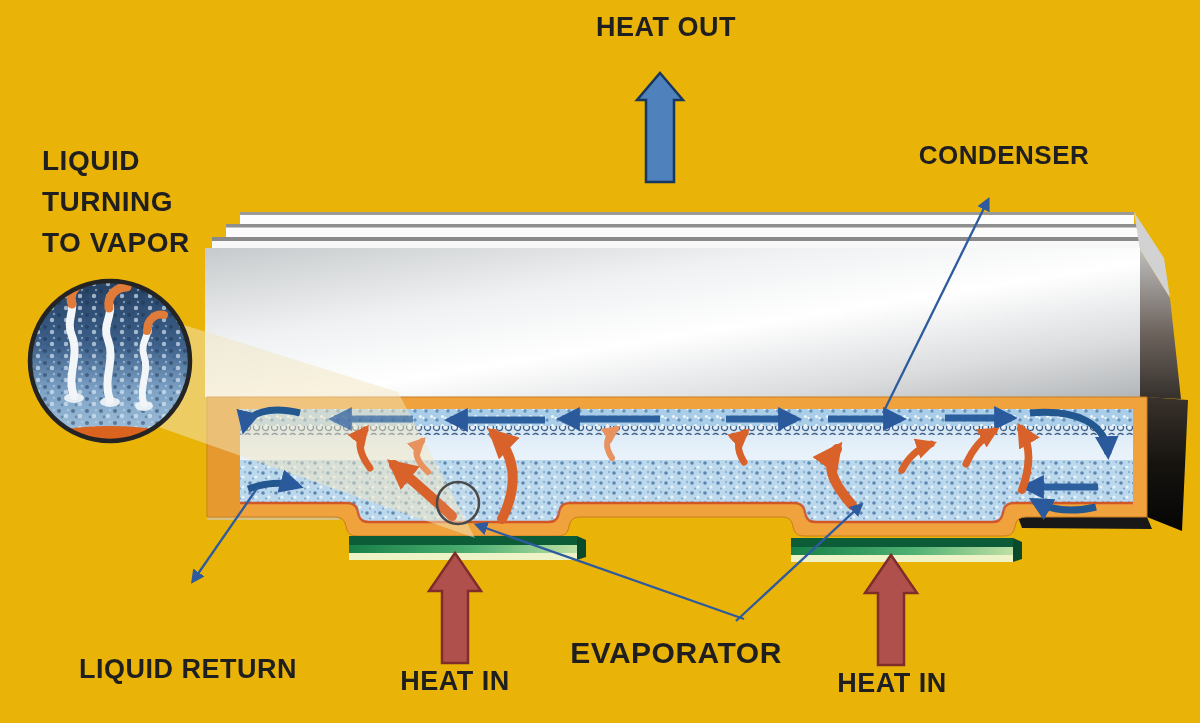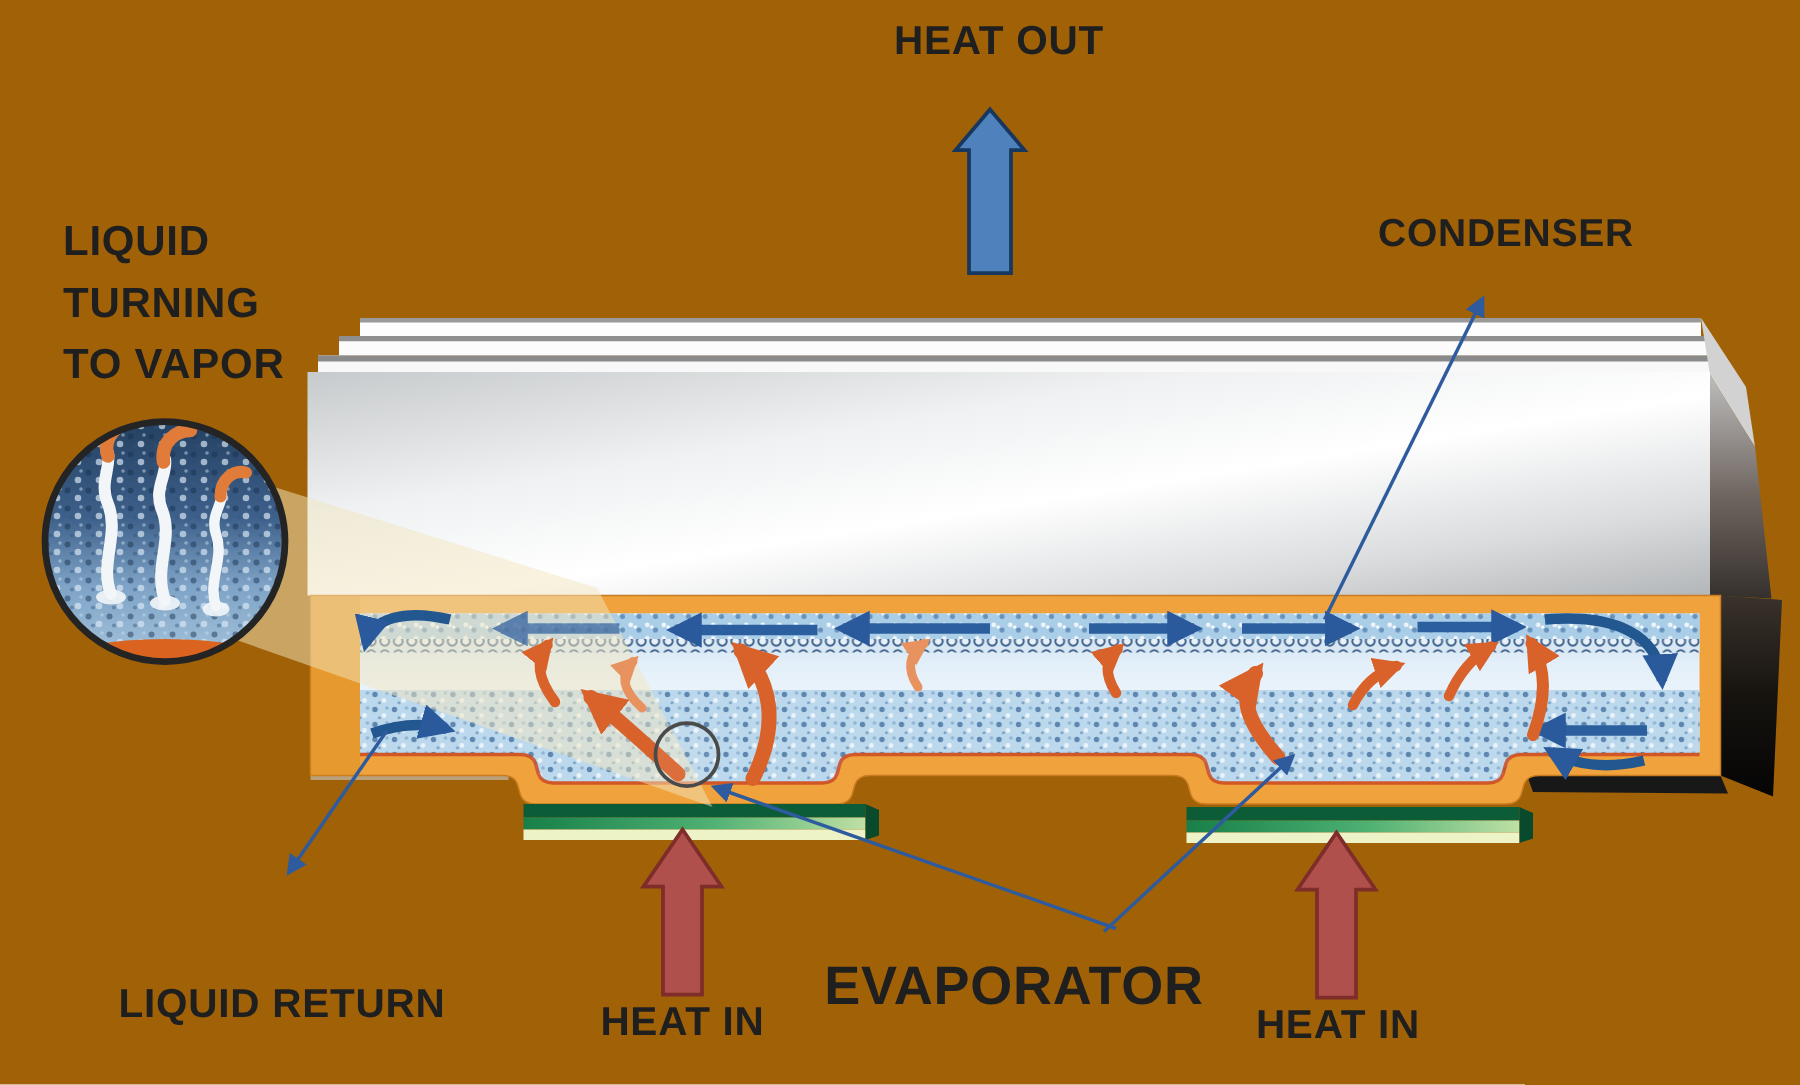--- a/index.html
+++ b/index.html
@@ -1,30 +1,30 @@
 <!DOCTYPE html>
 <html><head>
 <meta charset="utf-8">
 <style>
   html,body{margin:0;padding:0;background:#ffffff;}
   #canvas{
-    position:relative;width:1200px;height:723px;background:#a16207;overflow:hidden;
+    position:relative;width:1200px;height:723px;background:#eab308;overflow:hidden;
     font-family:"Liberation Sans", sans-serif;
   }
   #art{position:absolute;left:0;top:0;}
   .lbl{
     position:absolute;color:#1f1f1f;font-weight:bold;letter-spacing:.5px;
     text-align:center;white-space:nowrap;user-select:none;
   }
   .lbl-heat-out{left:516px;top:12px;width:300px;font-size:27px;}
   .lbl-condenser{left:854px;top:140px;width:300px;font-size:26px;}
   .lbl-ltv{left:42px;top:140px;width:260px;font-size:28px;line-height:41px;text-align:left;}
   .lbl-ltv span{display:block;}
   .lbl-liquid-return{left:38px;top:610px;width:300px;font-size:27px;margin-top:44px;}
-  .lbl-evaporator{left:526px;top:636px;width:300px;font-size:36px;}
+  .lbl-evaporator{left:526px;top:636px;width:300px;font-size:30px;}
   .lbl-heat-in-left{left:305px;top:666px;width:300px;font-size:27px;}
   .lbl-heat-in-right{left:742px;top:668px;width:300px;font-size:27px;}
 </style>
 </head>
 <body>
 
 <div id="canvas">
 
 <svg id="art" width="1200" height="723" viewBox="0 0 1200 723">
   <defs>

